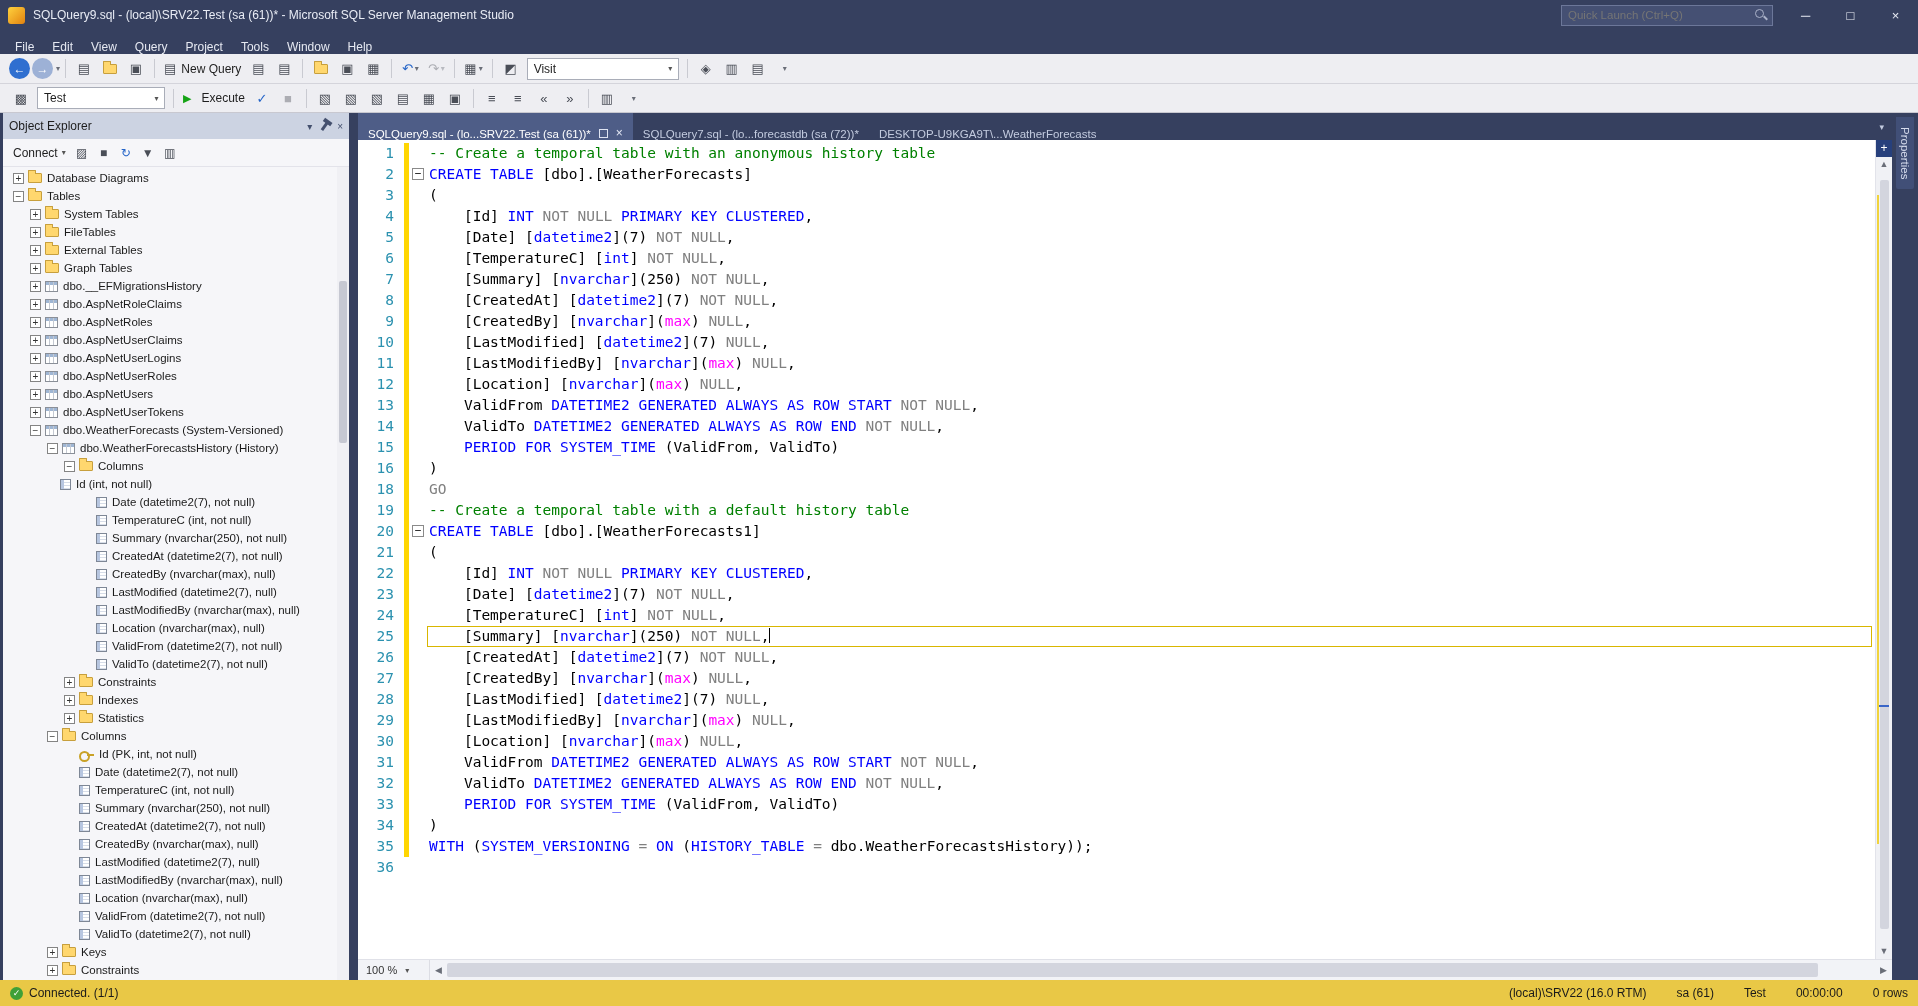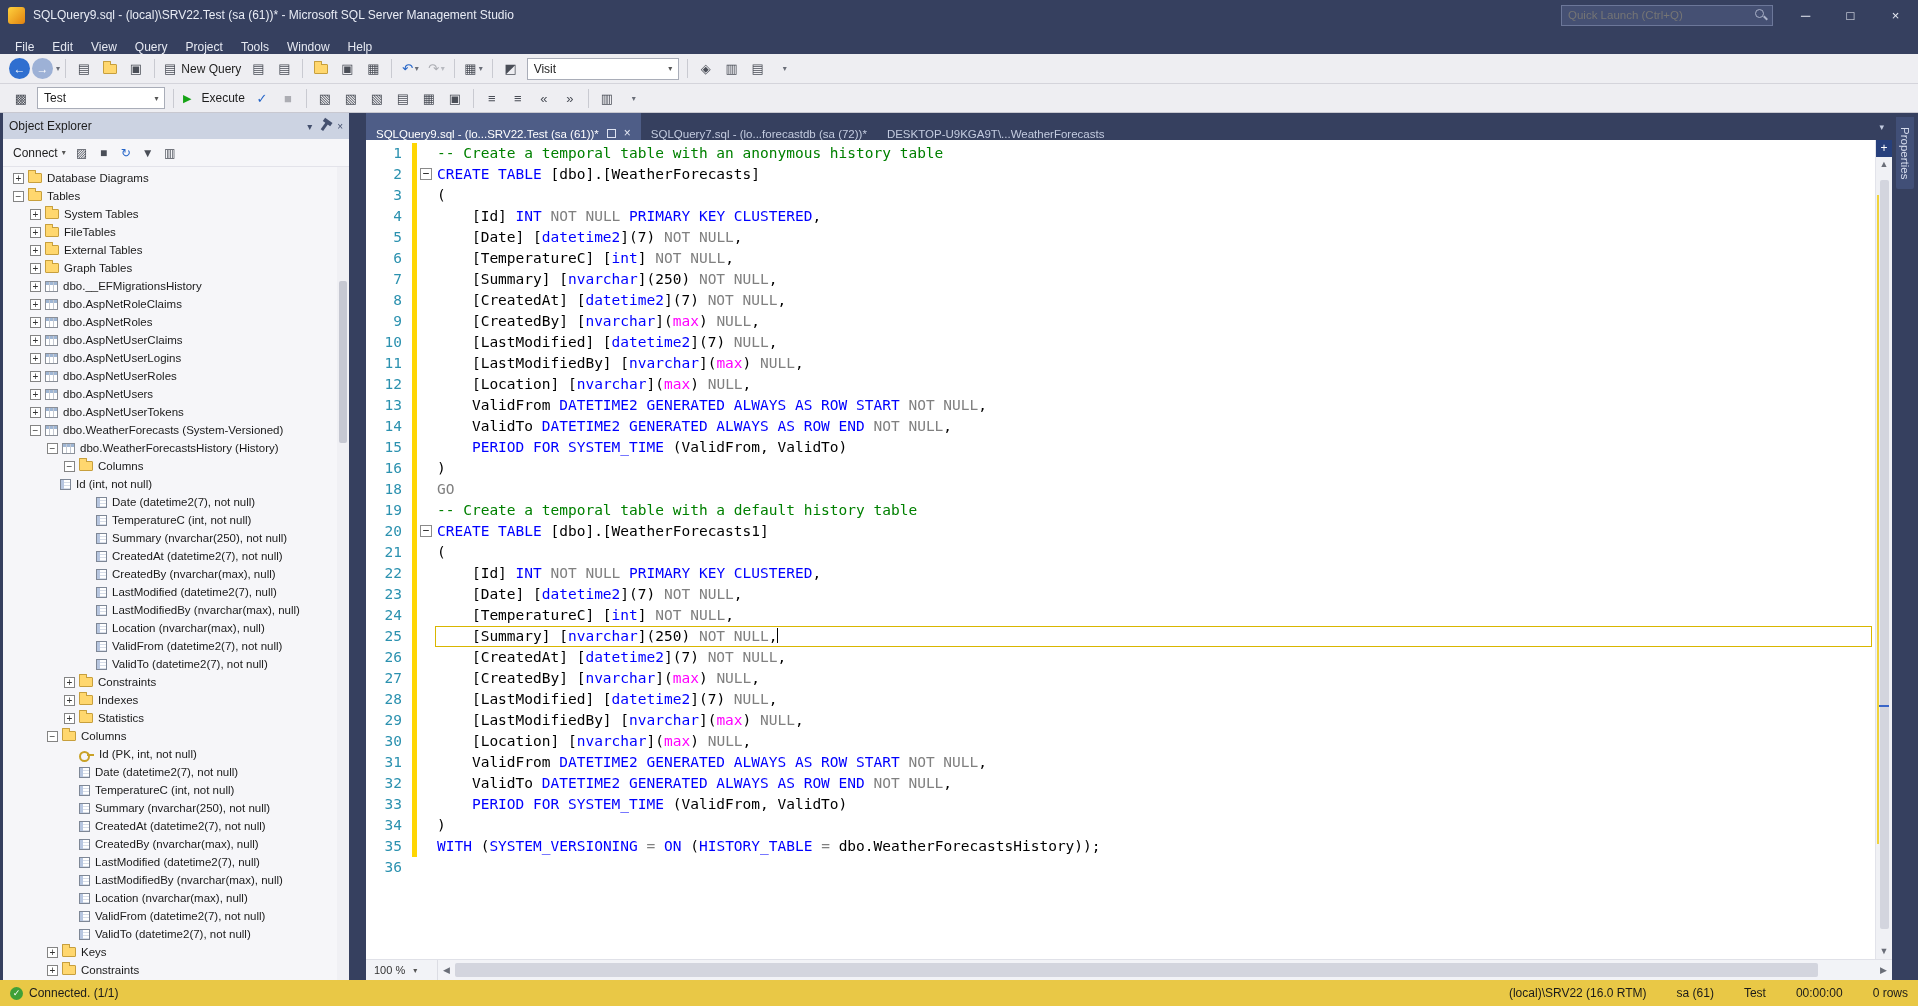--- a/index.html
+++ b/index.html
@@ -39,21 +39,21 @@
 .tb-combo{height:22px;background:#fff;border:1px solid #a9adb8;display:flex;align-items:center;font-size:12px;color:#1e1e1e;margin:0 3px}
 .combo-val{flex:1;padding-left:6px;white-space:nowrap;overflow:hidden}
 .combo-caret{width:15px;text-align:center;font-size:8px;color:#555;flex:none}
 .tb-labeled .tb-label{font-size:12px;color:#1e1e1e;margin-left:5px;white-space:nowrap}
 .exec-play{color:#15a315;font-size:11px;margin-right:5px}
 .ic-folder{width:14px;height:10px;background:#ffd76e;border:1px solid #c79f3d;border-radius:1px;position:relative;display:inline-block;flex:none}
 .ic-folder::before{content:'';position:absolute;top:-4px;left:-1px;width:6px;height:3px;background:#ffd76e;border:1px solid #c79f3d;border-bottom:none;border-radius:1px 1px 0 0}
 
 
 .main{flex:1;display:flex;min-height:0;padding:0 0 0 3px}
-.oe{width:346px;flex:none;background:#f6f6f9;display:flex;flex-direction:column;margin-right:17px;min-height:0}
+.oe{width:346px;flex:none;background:#f6f6f9;display:flex;flex-direction:column;margin-right:9px;min-height:0}
 .oe-header{height:26px;flex:none;background:#ccd3e2;display:flex;align-items:center;padding:0 6px;font-size:12px;color:#1e1e1e}
 .oe-header-icons{margin-left:auto;display:flex;align-items:center;gap:8px;color:#44506e}
 .oe-hicon{font-size:10px}
 .pin-glyph{display:inline-block;width:3px;height:9px;background:#44506e;position:relative;transform:rotate(35deg);margin:0 3px}
 .pin-glyph::before{content:'';position:absolute;top:-3px;left:-3px;width:9px;height:4px;background:#44506e}
 .oe-toolbar{height:28px;flex:none;display:flex;align-items:center;padding:0 6px;background:#f6f6f9;border-bottom:1px solid #e3e3ea;font-size:12px;color:#1e1e1e}
 .oe-connect{display:flex;align-items:center;gap:4px;padding:2px 4px}
 .oe-tbicon{width:20px;height:20px;display:flex;align-items:center;justify-content:center;color:#4a4e57;font-size:12px;margin-left:2px}
 .oe-body{flex:1;display:flex;min-height:0}
 .oe-tree{flex:1;overflow:hidden;padding-top:2px}

